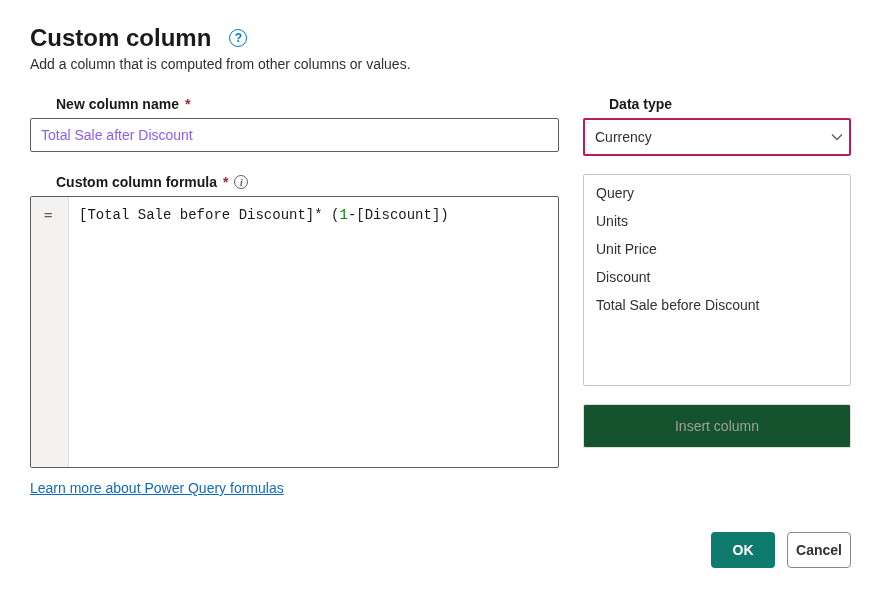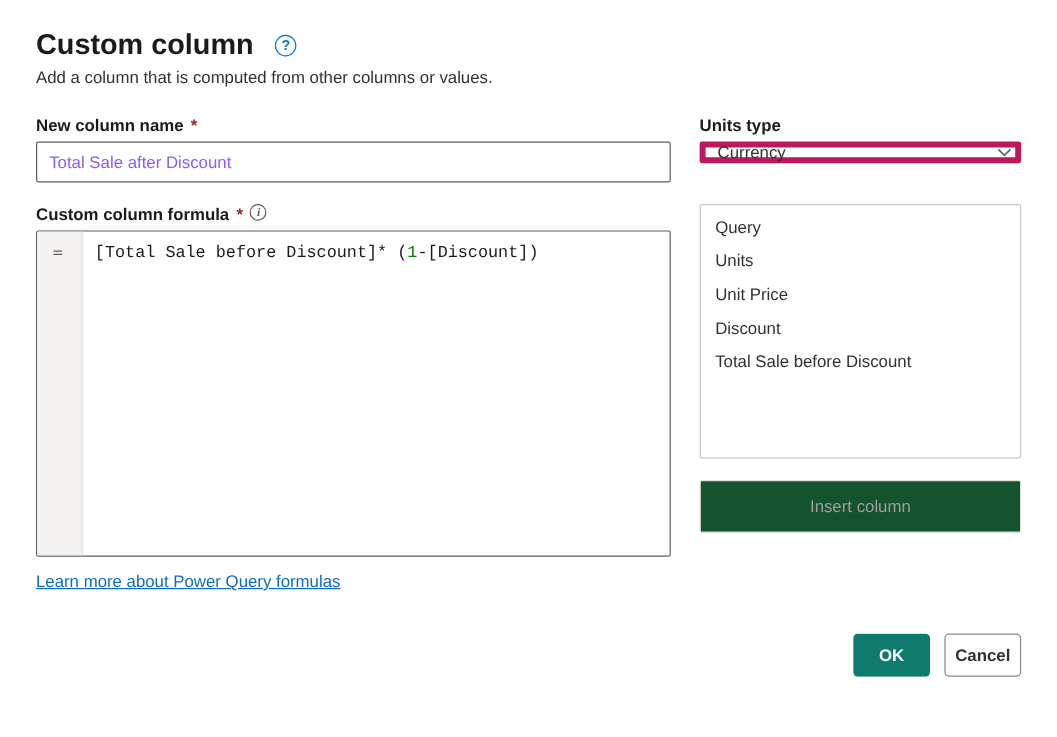--- a/index.html
+++ b/index.html
@@ -15,35 +15,35 @@
     .dialog-title { font-size: 24px; font-weight: 600; color: #1b1a19; }
     .help-icon {
       width: 18px; height: 18px; border: 1.5px solid #0078d4; border-radius: 50%;
       display: inline-flex; align-items: center; justify-content: center;
       color: #0078d4; font-size: 12px; font-weight: 600; cursor: pointer;
     }
     .subtitle { font-size: 14px; color: #323130; margin-bottom: 24px; }
     .row { display: flex; gap: 24px; margin-bottom: 18px; }
     .left-col { flex: 1 1 auto; min-width: 0; }
     .right-col { flex: 0 0 268px; }
-    .field-label { font-size: 14px; font-weight: 600; color: #1b1a19; margin-bottom: 6px; display: flex; align-items: flex-start; gap: 6px; }
+    .field-label { font-size: 14px; font-weight: 600; color: #1b1a19; margin-bottom: 6px; display: flex; align-items: center; gap: 6px; margin-left: 26px; }
     .req { color: #a4262c; font-weight: 600; }
     .info-icon {
       width: 14px; height: 14px; border: 1.2px solid #605e5c; border-radius: 50%;
       display: inline-flex; align-items: center; justify-content: center;
       color: #605e5c; font-size: 10px; font-style: italic; font-family: Georgia, serif; cursor: default;
     }
     .text-input {
       width: 100%; height: 34px; padding: 4px 10px; border: 1px solid #605e5c;
       border-radius: 2px; font-size: 14px; font-family: inherit; color: #8b5cf6;
       outline: none; background: #fff;
     }
     .select-wrap { position: relative; width: 100%; }
     .select-input {
-      width: 100%; height: 18px; padding: 4px 28px 4px 10px; border: 5px solid #be185d;
+      width: 100%; height: 38px; padding: 4px 28px 4px 10px; border: 2px solid #be185d;
       border-radius: 2px; font-size: 14px; color: #323130; background: #fff;
       cursor: pointer; display: flex; align-items: center;
     }
     .chevron {
       position: absolute; right: 8px; top: 50%; transform: translateY(-50%);
       pointer-events: none;
     }
     .chevron svg { width: 12px; height: 8px; display: block; }
     .formula-wrap {
       width: 100%; height: 272px; border: 1px solid #605e5c; border-radius: 2px;
@@ -100,21 +100,21 @@
 <div class="row">
   <div class="left-col">
     <div class="field-label">
       <span>New column name</span>
       <span class="req">*</span>
     </div>
     <input class="text-input" value="Total Sale after Discount" style="">
   </div>
   <div class="right-col">
     <div class="field-label">
-      <span>Units type</span>
+      <span>Data type</span>
     </div>
     <div class="select-wrap">
       <div class="select-input">
         <span>Currency</span>
       </div>
       <span class="chevron">
         <svg viewBox="0 0 12 8">
             <path d="M1 1.5 L6 6.5 L11 1.5" fill="none" stroke="#605e5c" stroke-width="1.3"></path>
           </svg>
       </span>

